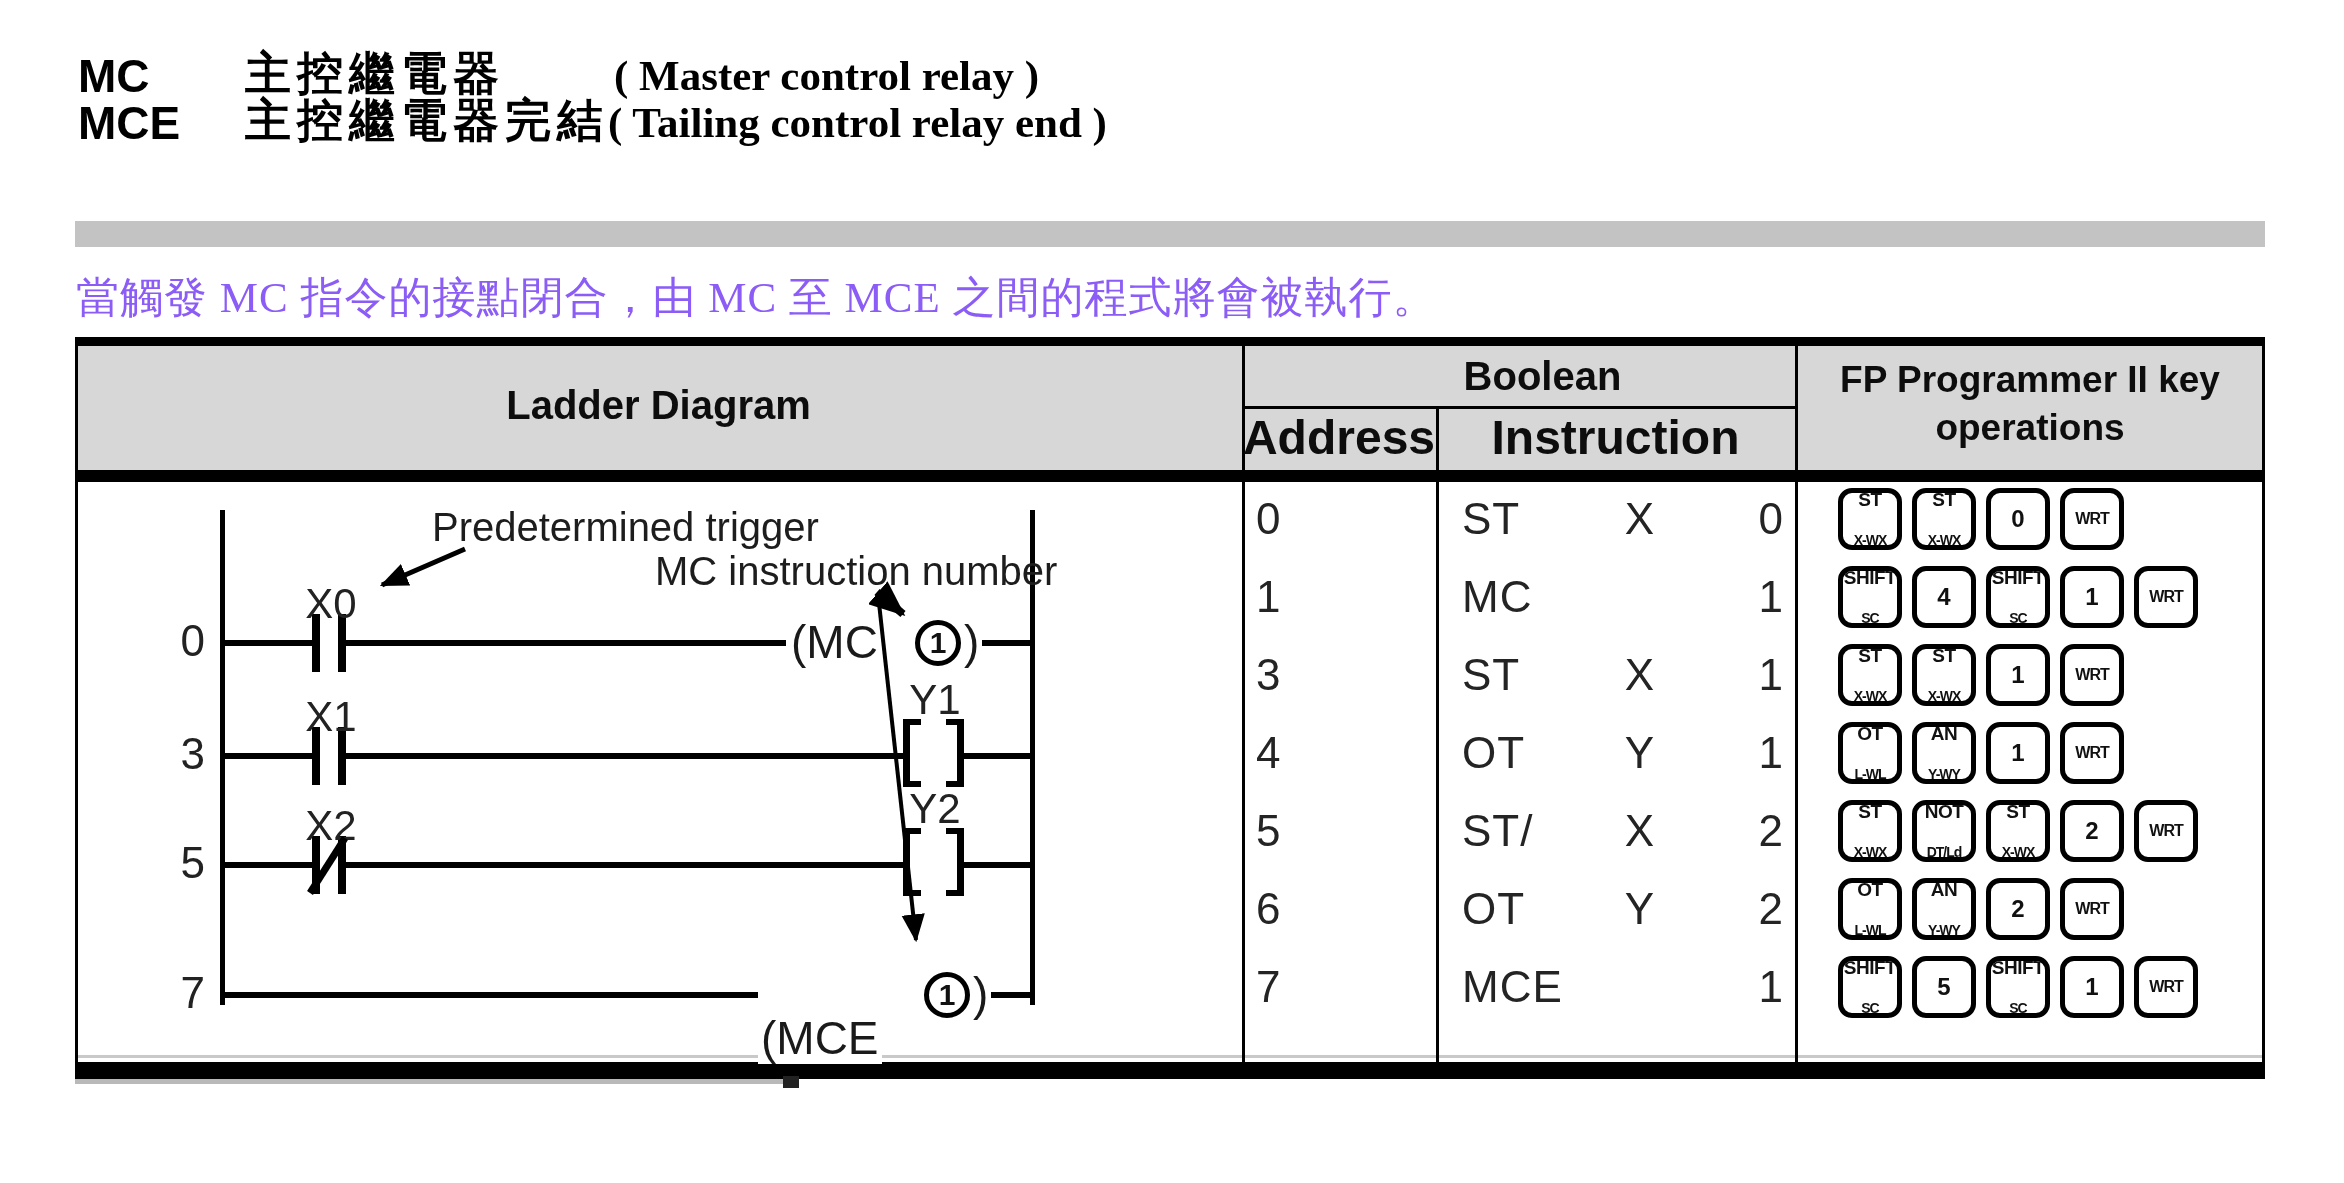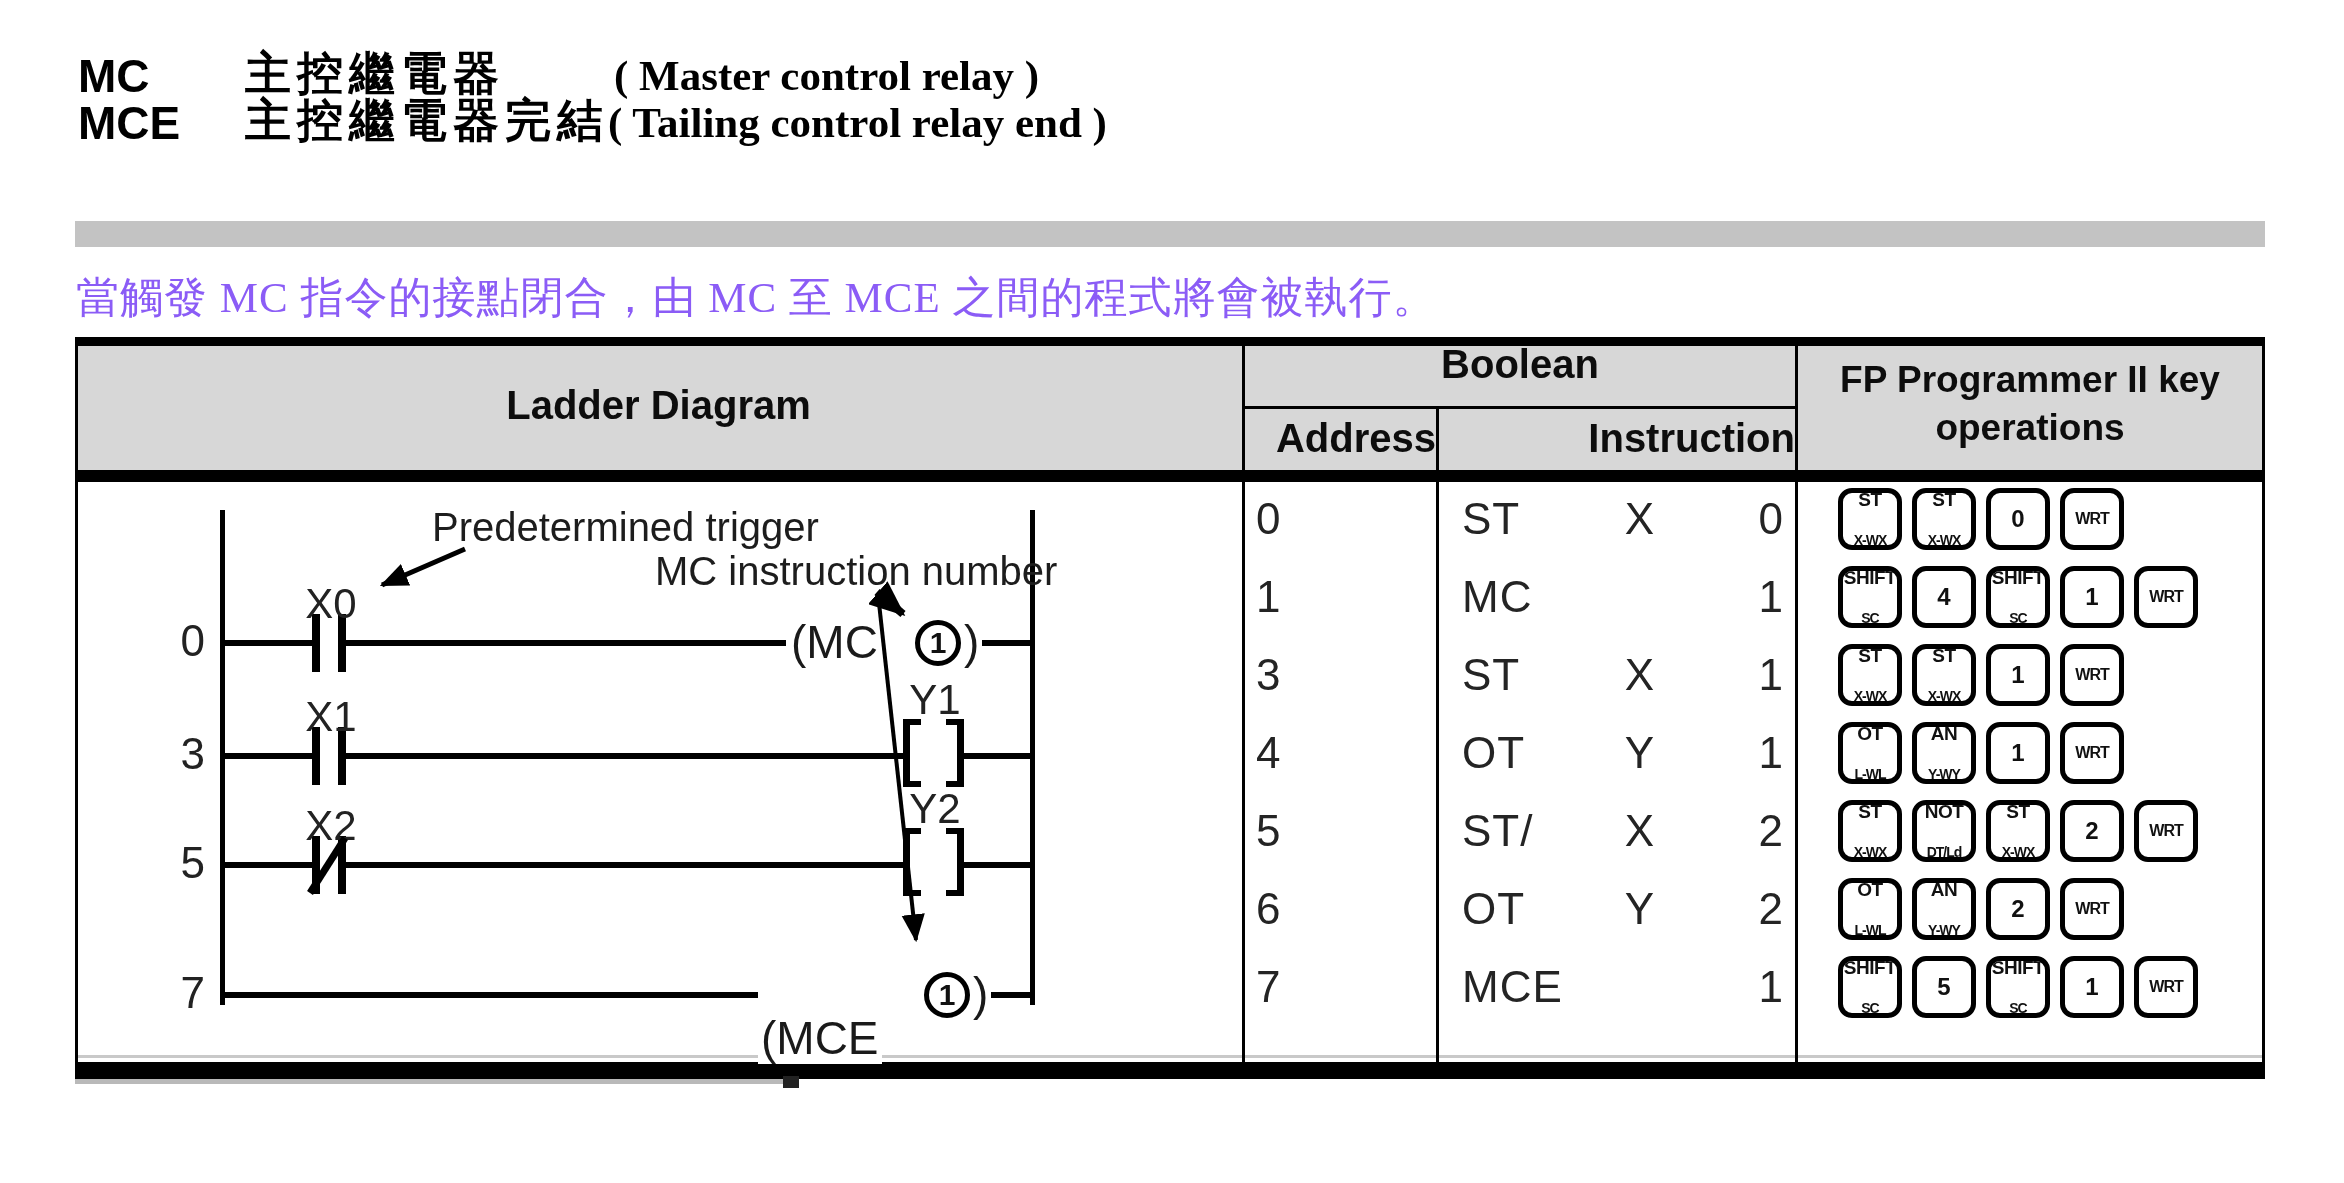--- a/index.html
+++ b/index.html
@@ -8,21 +8,21 @@
   .abs{position:absolute;}
   
   .t-abbr{font:700 46px/52px "Liberation Sans",sans-serif;color:#000;}
   .t-zh{font:700 46px/54px "Liberation Serif",serif;color:#000;letter-spacing:6px;}
   .t-en{font:700 43px/54px "Liberation Serif",serif;color:#000;}
   .desc{font:400 43px/52px "Liberation Serif",serif;color:#8b5cf6;letter-spacing:1px;margin-top:8px;}
   
   .hline{position:absolute;background:#000;}
   .vline{position:absolute;background:#000;}
   .hdr-text{position:absolute;font:700 40px/48px "Liberation Sans",sans-serif;color:#0d0d0d;text-align:center;}
-  .hdr-sub{font-size:40px;text-align:right;}
+  .hdr-sub{font-size:48px;}
   .hdr-fp{font-size:37px;}
   
   .bcell{position:absolute;height:54px;font:400 44px/54px "Liberation Sans",sans-serif;color:#242424;letter-spacing:1px;}
   
   .keyrow{position:absolute;left:1838px;display:flex;gap:10px;}
   .key{width:64px;height:62px;border:5px solid #000;border-radius:14px;background:#fff;
        box-sizing:border-box;display:flex;flex-direction:column;align-items:center;justify-content:center;overflow:hidden;}
   .k1{font:700 19px/1.0 "Liberation Sans",sans-serif;letter-spacing:-0.5px;color:#111;}
   .k2{font:700 14px/1.1 "Liberation Sans",sans-serif;letter-spacing:-1px;color:#111;margin-top:24px;}
   .ks{font:700 24px/1 "Liberation Sans",sans-serif;color:#111;}
@@ -69,21 +69,21 @@
     <div class="abs" style="left:75px;top:1079px;width:715px;height:5px;background:#b9b9b9;"></div>
     <div class="abs" style="left:783px;top:1076px;width:16px;height:12px;background:#222;"></div>
     <div class="vline" style="left:75px;top:337px;width:3px;height:742px;"></div>
     <div class="vline" style="left:2262px;top:337px;width:3px;height:742px;"></div>
     <div class="vline" style="left:1242px;top:346px;width:3px;height:716px;"></div>
     <div class="vline" style="left:1436px;top:409px;width:3px;height:653px;"></div>
     <div class="vline" style="left:1795px;top:346px;width:3px;height:716px;"></div>
     <div class="hline" style="left:1242px;top:406px;width:556px;height:3px;"></div>
 
     <div class="hdr-text" style="left:75px;top:381px;width:1167px;">Ladder Diagram</div>
-    <div class="hdr-text" style="left:1242px;top:340px;width:556px;">Boolean</div>
+    <div class="hdr-text" style="left:1242px;top:352px;width:601px;">Boolean</div>
     <div class="hdr-text hdr-sub" style="left:1242px;top:414px;width:194px;">Address</div>
     <div class="hdr-text hdr-sub" style="left:1436px;top:414px;width:359px;">Instruction</div>
     <div class="hdr-text hdr-fp" style="left:1798px;top:356px;width:464px;">FP Programmer II key</div>
     <div class="hdr-text hdr-fp" style="left:1798px;top:404px;width:464px;">operations</div>
 
     <div id="bool-rows">
         <div class="bcell" style="left: 1256px; top: 492px; width: 130px; text-align: left;">0</div>
         <div class="bcell" style="left: 1462px; top: 492px; width: 200px; text-align: left;">ST</div>
         <div class="bcell" style="left: 1598px; top: 492px; width: 84px; text-align: center;">X</div>
         <div class="bcell" style="left: 1708px; top: 492px; width: 76px; text-align: right;">0</div>

